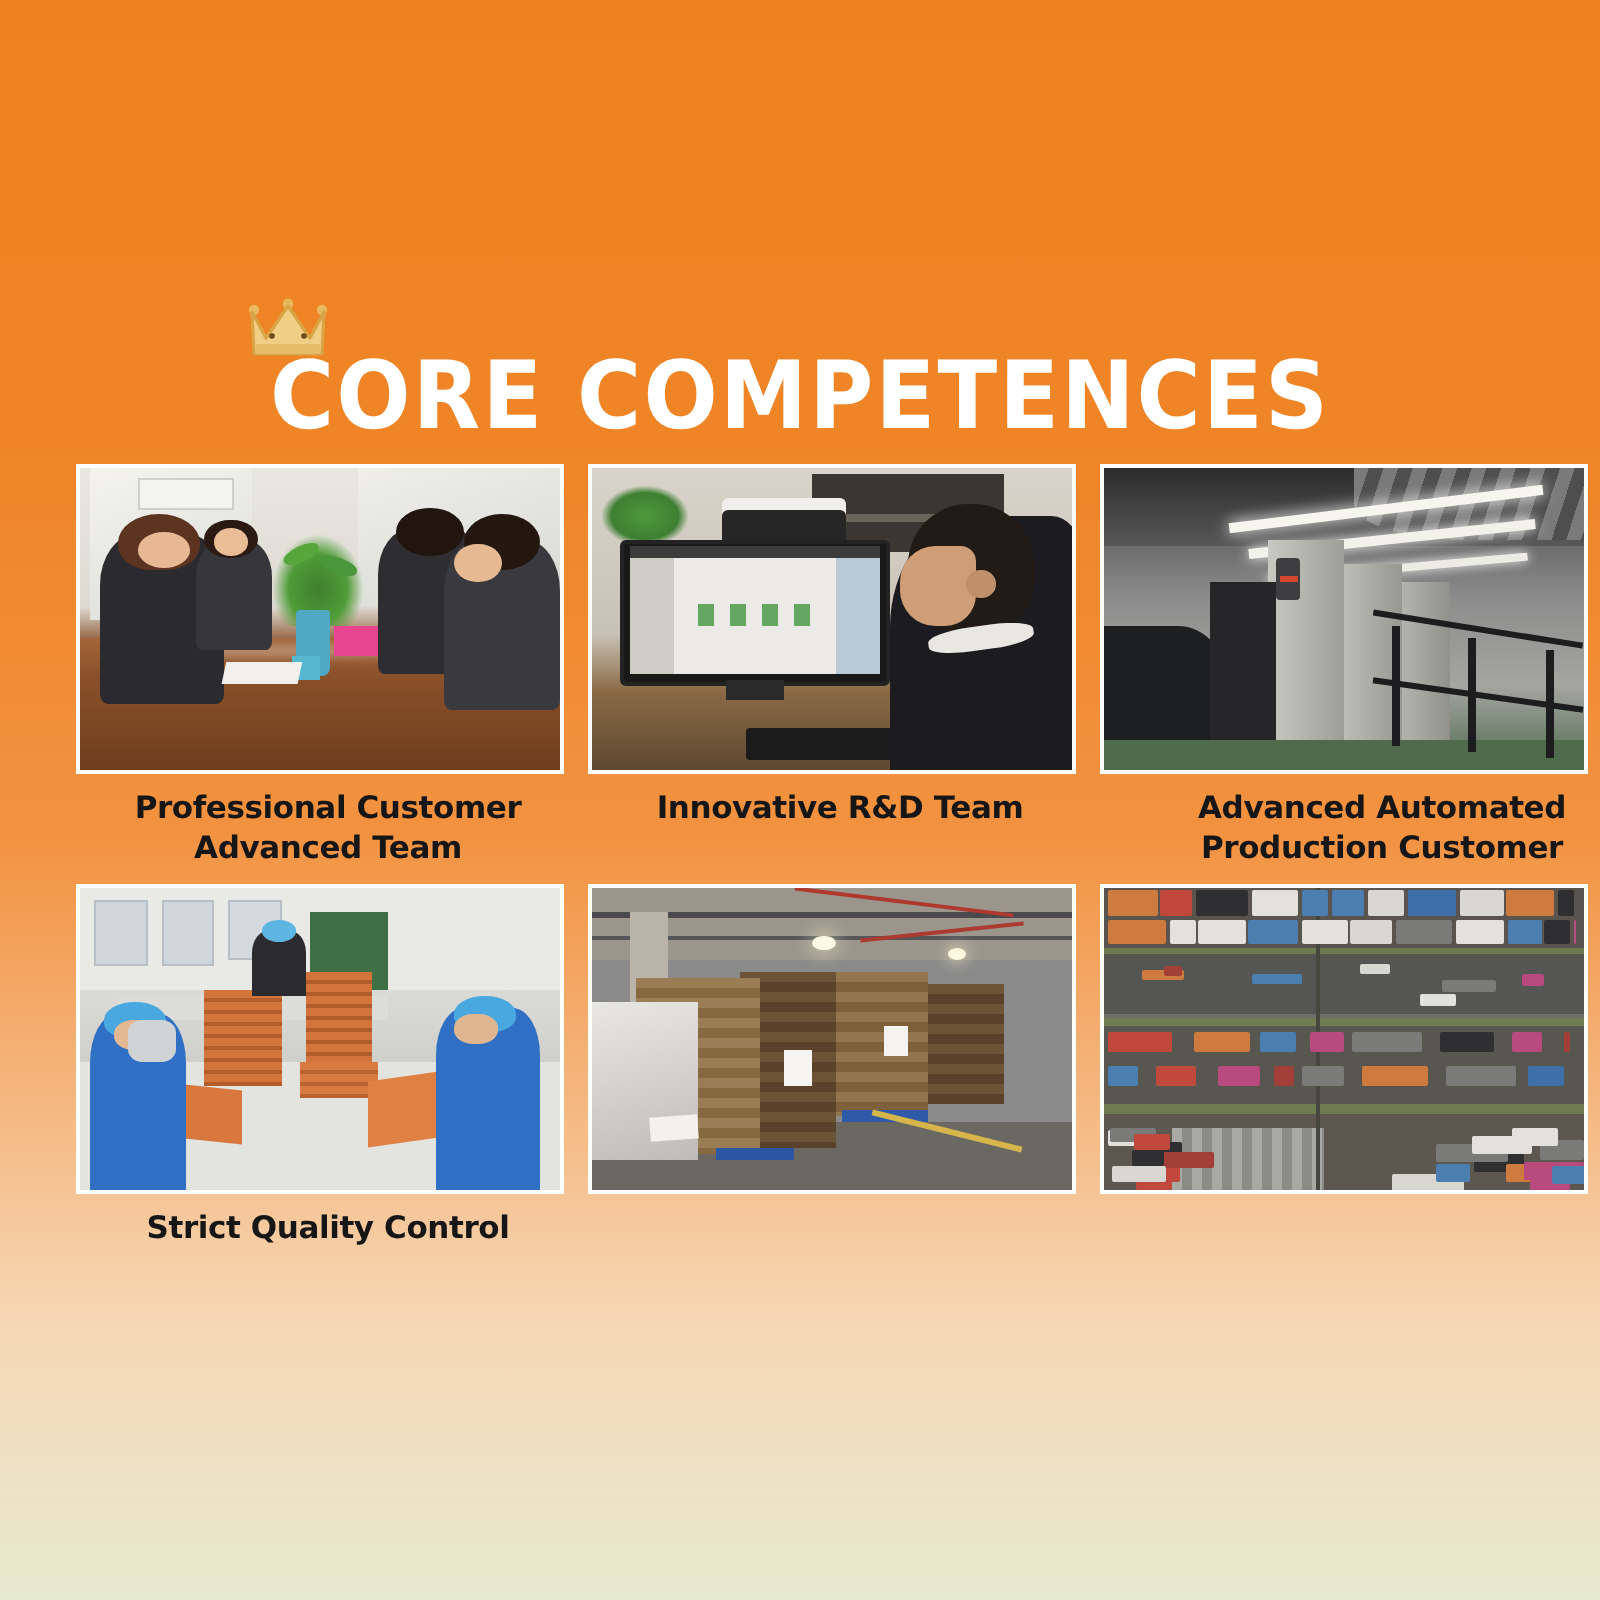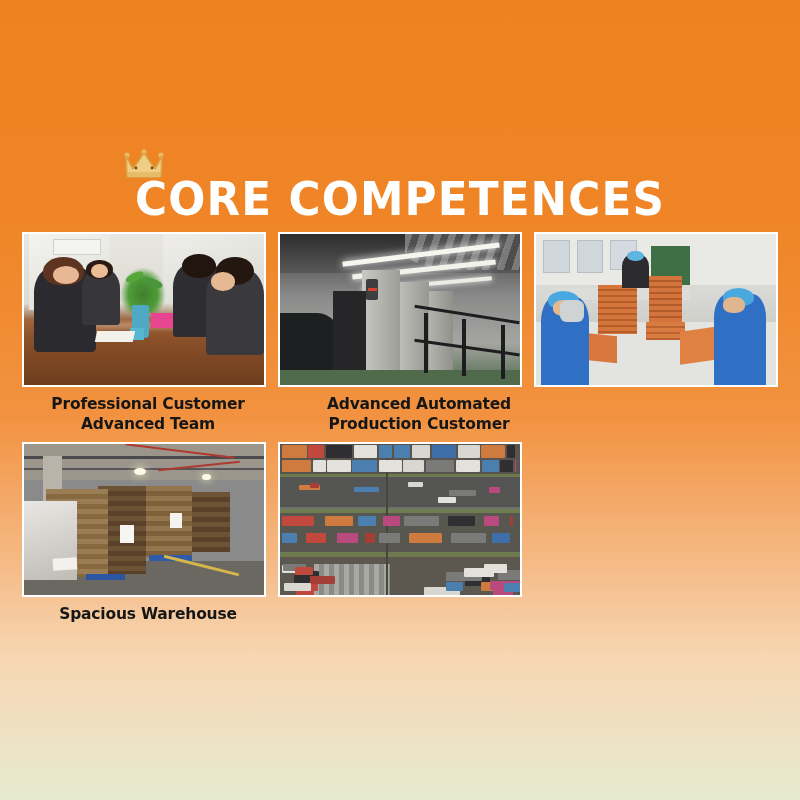--- a/index.html
+++ b/index.html
@@ -73,20 +73,21 @@
     left: 22px;
     width: 756px;
     display: grid;
     grid-template-columns: repeat(3, 244px);
     grid-column-gap: 12px;
     grid-row-gap: 7px;
   }
 
   .tile {
     width: 252px;
+    margin-left: 16px;
   }
 
   .photo {
     width: 244px;
     height: 155px;
     border: 2px solid #FFFFFF;
     overflow: hidden;
     position: relative;
     background: #8a8a8a;
   }
@@ -298,20 +299,47 @@
           <i class="cup"></i>
           <i class="pap"></i>
       </div>
     </div>
     <div class="caption">
       <span>Professional Customer</span><br>
       <span>Advanced Team</span>
     </div>
   </div>
 
+  <div class="tile">
+    <div class="photo">
+      <div class="scene s2">
+        <i class="shelf"></i>
+          <i class="shb"></i>
+          <i class="plt"></i>
+        <i class="prt"></i>
+          <i class="pr"></i>
+        <i class="mon"></i>
+          <i class="scr"></i>
+          <i class="tbar"></i>
+        <i class="lpan"></i>
+          <i class="rpan"></i>
+          <i class="ico"></i>
+        <i class="mstand"></i>
+          <i class="kb"></i>
+        <i class="man"></i>
+          <i class="head"></i>
+          <i class="face"></i>
+          <i class="ear"></i>
+          <i class="clr"></i>
+      </div>
+    </div>
+    <div class="caption">
+      <span>Innovative R&amp;D Team</span>
+    </div>
+  </div>
 
   <div class="tile">
     <div class="photo">
       <div class="scene s3">
         <i class="ceil"></i>
           <i class="duct"></i>
         <i class="lt1"></i>
           <i class="lt2"></i>
           <i class="lt3"></i>
         <i class="col"></i>
@@ -354,20 +382,23 @@
           <i class="w3h"></i>
         <i class="w1"></i>
           <i class="w1h"></i>
           <i class="w1f"></i>
           <i class="w1v"></i>
         <i class="w2"></i>
           <i class="w2h"></i>
           <i class="w2f"></i>
       </div>
     </div>
+    <div class="caption">
+      <span>Strict Quality Control</span>
+    </div>
   </div>
 
   <div class="tile">
     <div class="photo">
       <div class="scene s5">
         <i class="roof"></i>
           <i class="beam1"></i>
           <i class="beam2"></i>
         <i class="red1"></i>
           <i class="red2"></i>
@@ -380,23 +411,20 @@
           <i class="p3"></i>
           <i class="p2"></i>
           <i class="p1"></i>
         <i class="lb1"></i>
           <i class="lb2"></i>
           <i class="lb3"></i>
         <i class="pal1"></i>
           <i class="pal2"></i>
           <i class="yline"></i>
       </div>
-    </div>
-    <div class="caption">
-      <span>Spacious Warehouse</span>
     </div>
   </div>
 
   <div class="tile">
     <div class="photo">
       <div class="scene s6" id="logistics-scene">
         <i class="yd1"></i>
           <i class="yd2"></i>
         <i class="grs1"></i>
           <i class="road1"></i>

